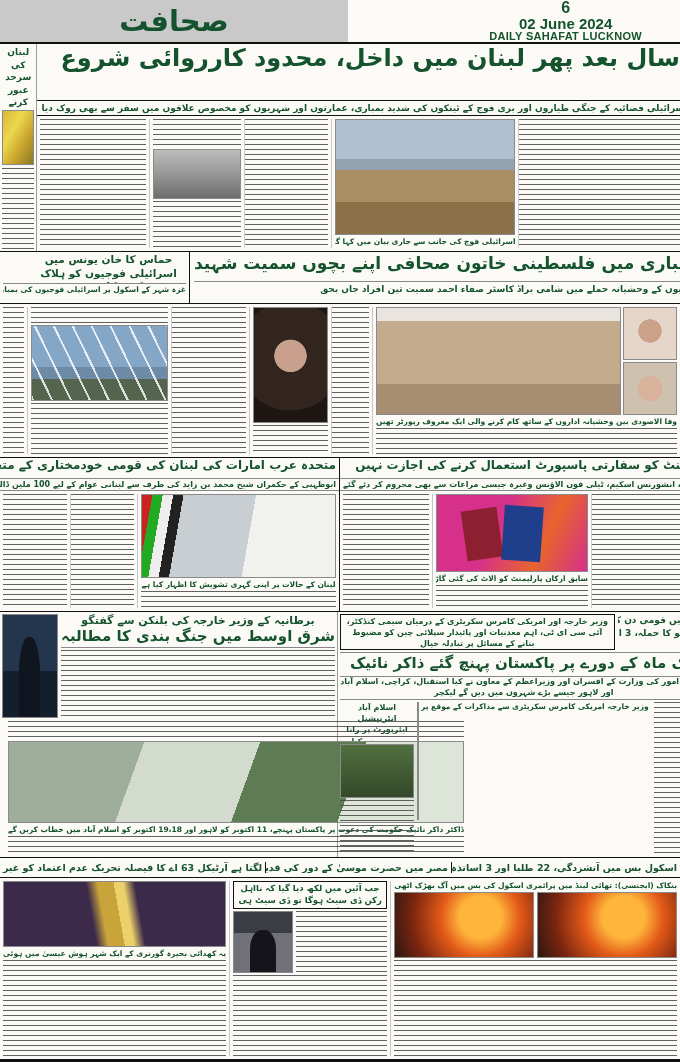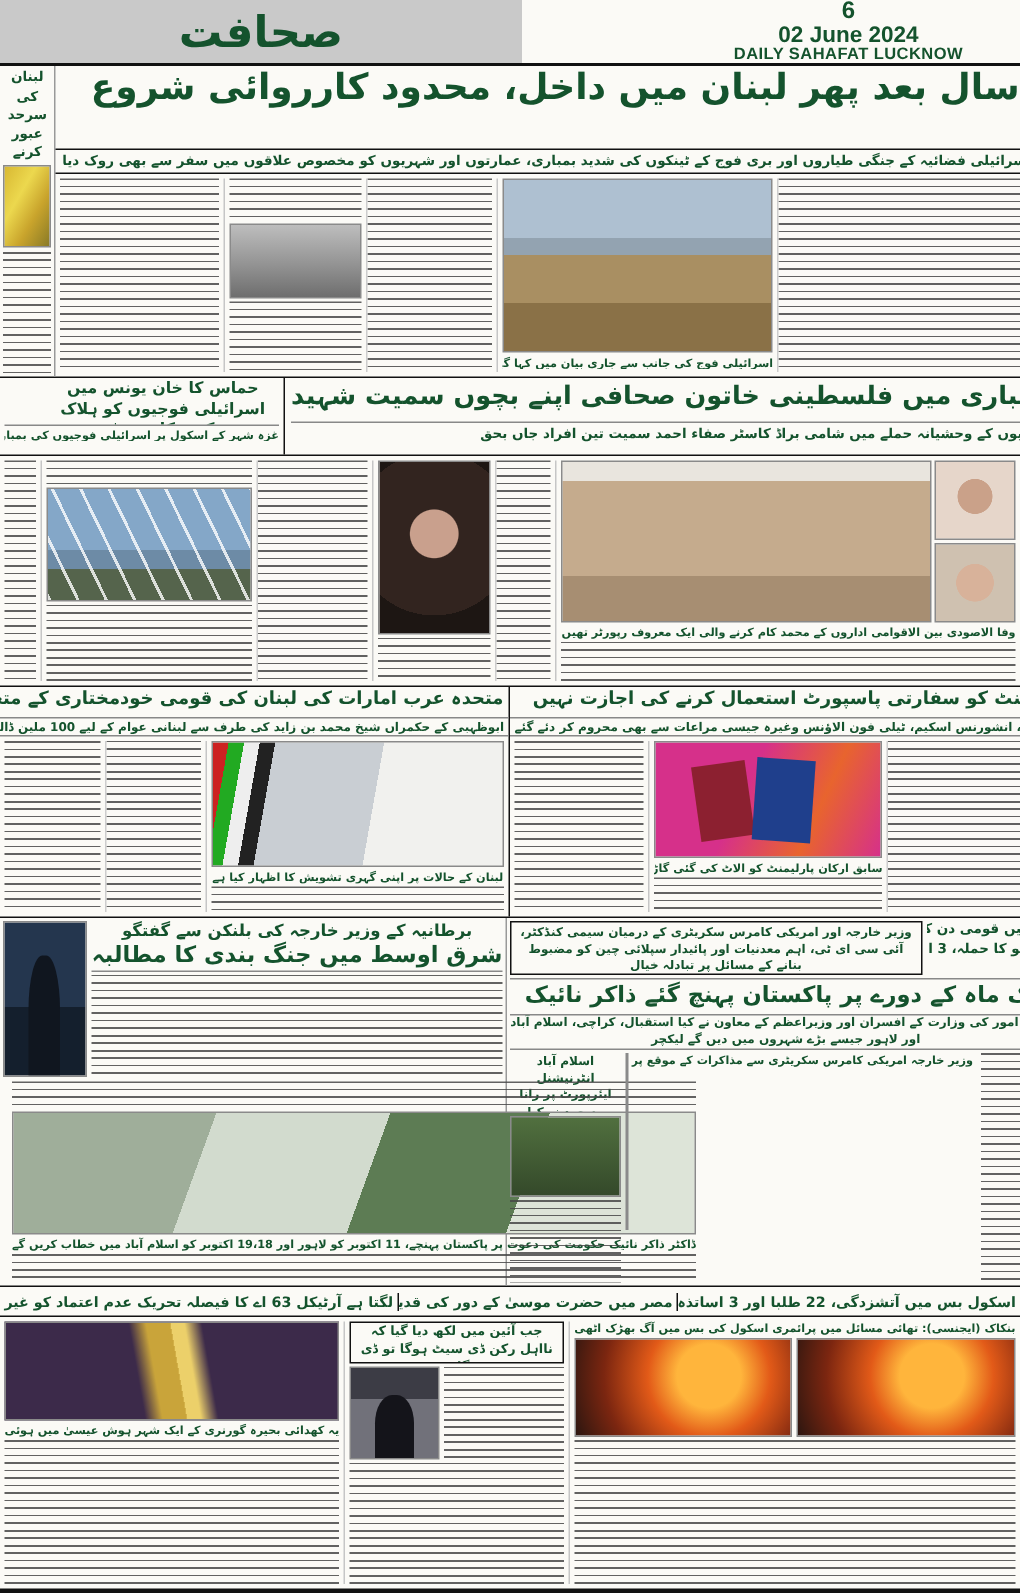--- a/index.html
+++ b/index.html
@@ -200,21 +200,21 @@
       </div>
       <div class="w52 st"></div>
       <div class="fx stack">
         <div style="display:flex;gap:2px;height:108px">
           <div class="ph ph-hijab" style="flex:1"></div>
           <div class="inset-col">
             <div class="ph ph-child1"></div>
             <div class="ph ph-child2"></div>
           </div>
         </div>
-        <div class="cap u">وفا الاصودی بین الاقوامی اداروں کے محمد کام کرنے والی ایک معروف رپورٹر تھیں</div>
+        <div class="cap u">وفا الاصودی بین وحشیانہ اداروں کے ساتھ کام کرنے والی ایک معروف رپورٹر تھیں</div>
         <div class="st grow"></div>
       </div>
     </div>
   </div>
 
   <div class="s3">
     <div class="s3-half s3-left">
       <div class="h u nw">متحدہ عرب امارات کی لبنان کی قومی خودمختاری کے متعلق غیر متزلزل موقف کی تصدیق</div>
       <div class="s u nw">ابوظہبی کے حکمراں شیخ محمد بن زاید کی طرف سے لبنانی عوام کے لیے 100 ملین ڈالر کا فوری امدادی پیکج فراہمی کی ہدایت</div>
       <div class="body cols">
@@ -303,21 +303,21 @@
       </div>
       <div class="w212 cj-col">
         <div class="cj-box u">جب آئین میں لکھ دیا گیا کہ نااہل رکن ڈی سیٹ ہوگا تو ڈی سیٹ ہی ہوگا: چیف جسٹس</div>
         <div class="cj-row">
           <div class="ph ph-cj"></div>
           <div class="st"></div>
         </div>
         <div class="st grow"></div>
       </div>
       <div class="fx bus-col">
-        <div class="bus-dl u">بنکاک (ایجنسی): تھائی مسائل میں پرائمری اسکول کی بس میں آگ بھڑک اٹھی</div>
+        <div class="bus-dl u">بنکاک (ایجنسی): تھائی لینڈ میں پرائمری اسکول کی بس میں آگ بھڑک اٹھی</div>
         <div class="bus-photos">
           <div class="ph ph-fire"></div>
           <div class="ph ph-fire"></div>
         </div>
         <div class="st grow"></div>
       </div>
     </div>
   </div>
 
 </div>

